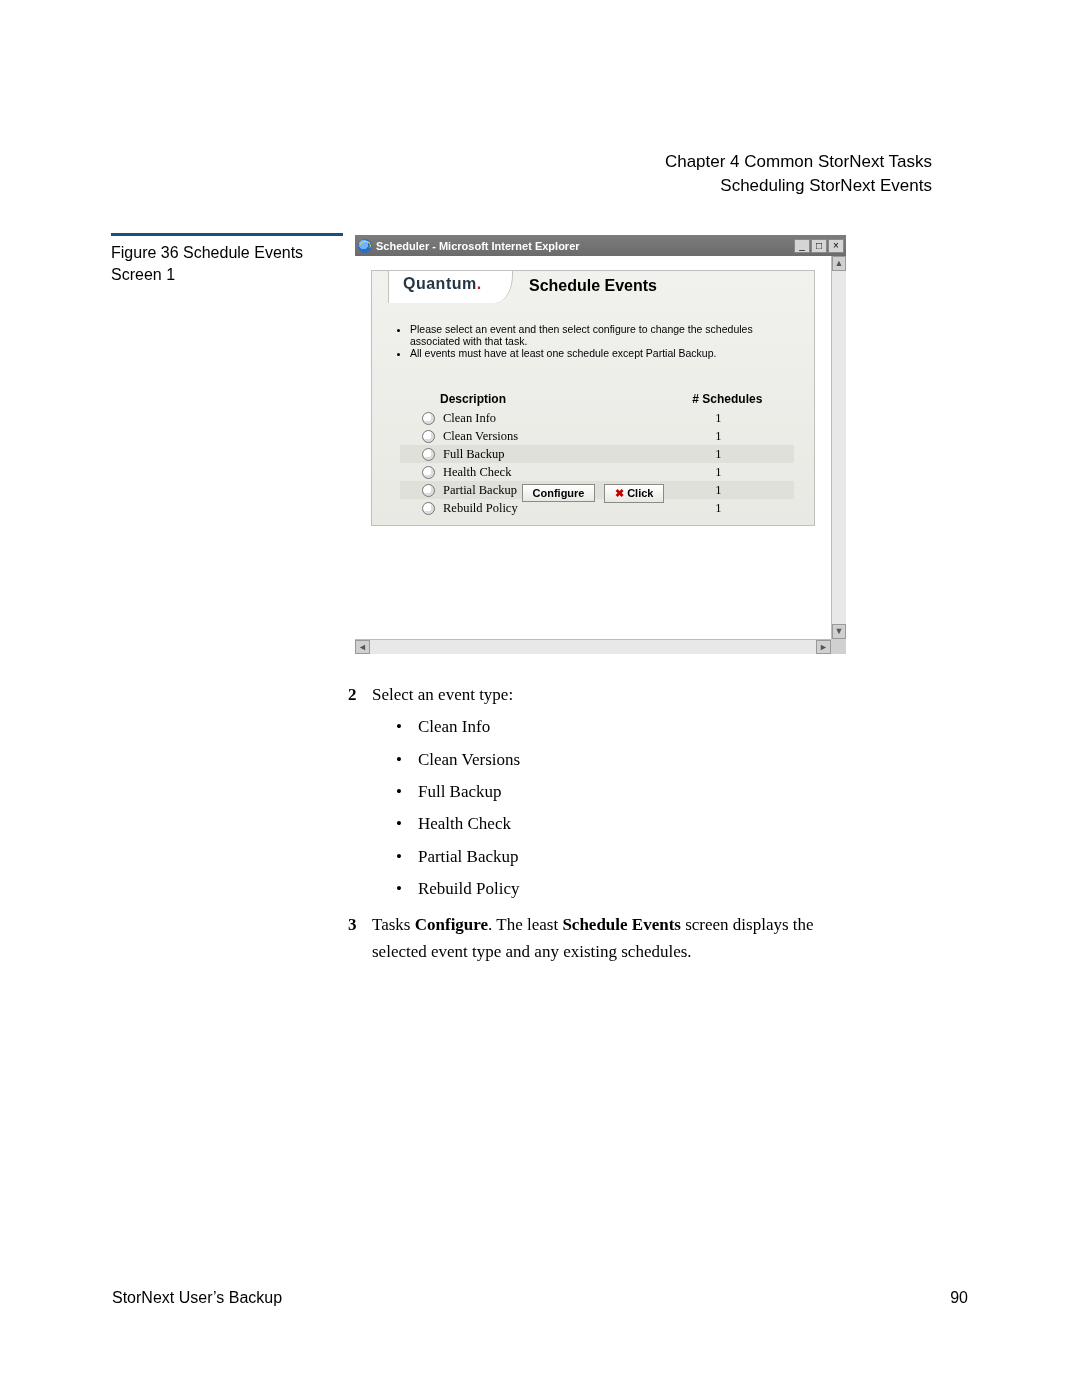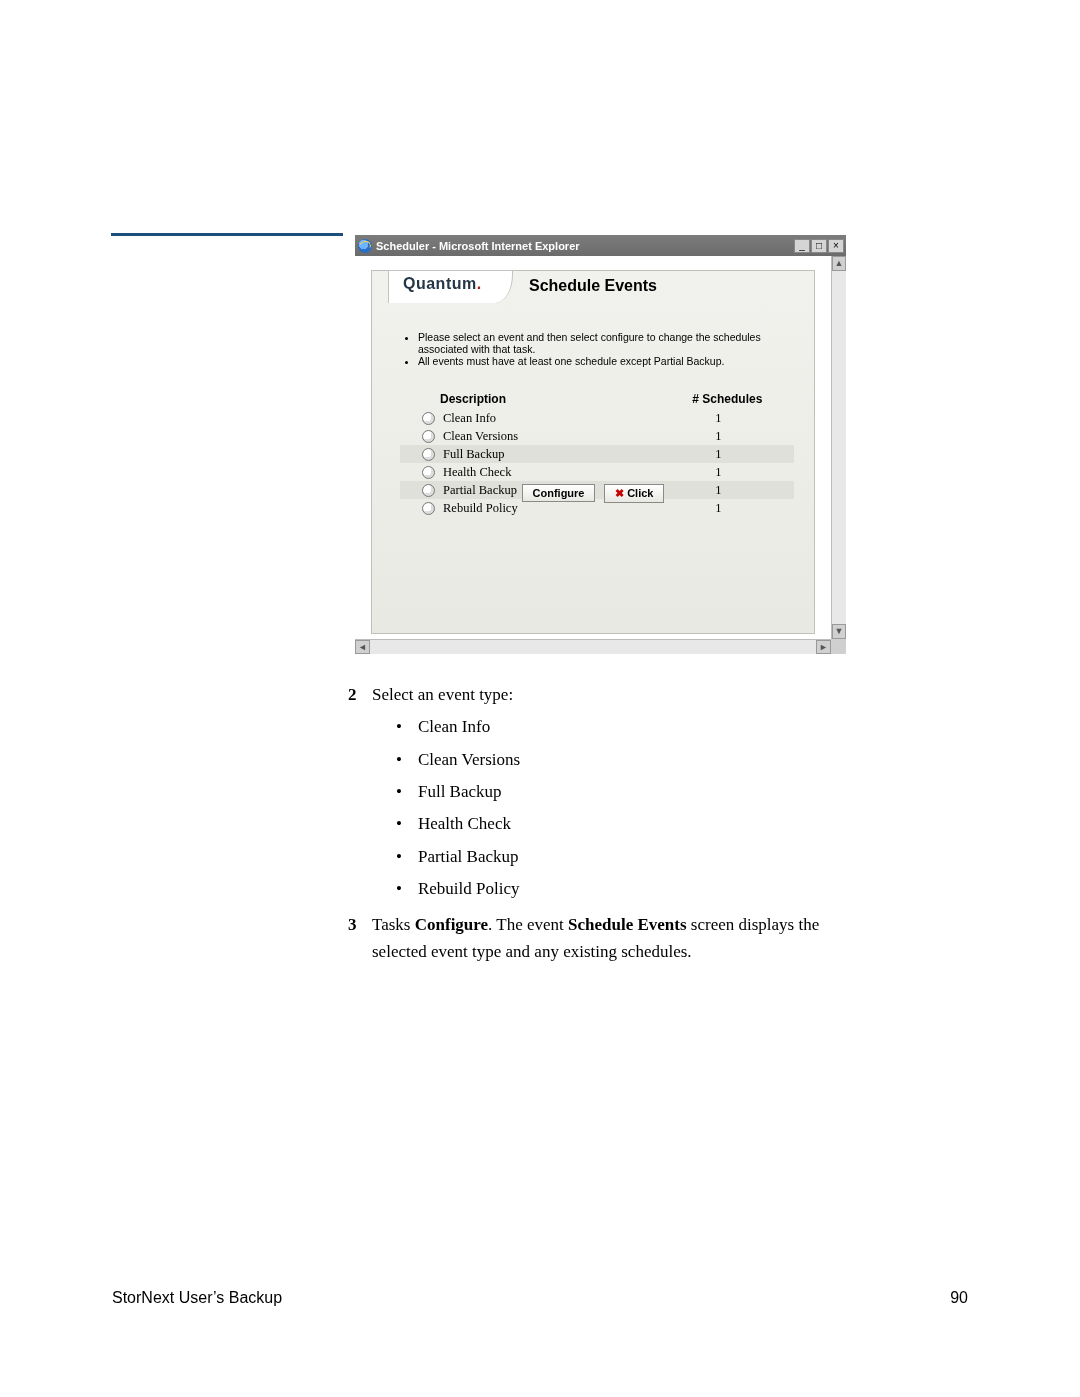--- a/index.html
+++ b/index.html
@@ -104,21 +104,21 @@
     background:#e8e8e8; border-top:1px solid #bbb; box-sizing:border-box;
   }
   .hscroll .arr { width:15px; height:100%; background:#d0d0d0; border:1px solid #999; box-sizing:border-box; font-size:9px; text-align:center; line-height:12px; color:#555; position:absolute;}
   .hscroll .arr.left{left:0;} .hscroll .arr.right{right:0;}
   .corner { position:absolute; bottom:0; right:0; width:15px; height:15px; background:#d0d0d0;}
 
   .panel {
     margin: 14px 16px 0 16px;
     background: linear-gradient(#f1f1ed, #e9e9e4);
     border: 1px solid #bfbfbb;
-    height: 364px;
+    height: 256px;
     box-sizing:border-box;
     position:relative;
   }
   .tab {
     position:absolute;
     top:-1px; left:16px;
     height:28px;
     background:#fff;
     border:1px solid #c3c3bf;
     border-bottom:none;
@@ -129,21 +129,21 @@
   .brand { font-size:16px; font-weight:bold; color:#253746; letter-spacing:0.5px; }
   .brand .dot { color:#b51f1f; }
   .panel-title {
     position:absolute; top:6px; left:0; right:0; text-align:center;
     font-size:16px; font-weight:bold; color:#000;
   }
   .notes {
     position:absolute; top:44px; left:16px; right:12px;
     font-size:10.5px; color:#000;
   }
-  .notes ul { margin:16px; padding-left:14px; }
+  .notes ul { margin:8px; padding-left:14px; }
   .notes li { margin:0; }
   .sched-table {
     position:absolute; top:76px; left:28px; right:20px;
   }
   .thead { display:flex; font-weight:bold; font-size:12px; padding:3px 0;margin-top:42px; }
   .th-desc { flex: 0 0 56%; padding-left:40px; }
   .th-num  { flex: 1 1 auto; text-align:center; }
   .srow {
     display:flex; align-items:center;
     font-size:12.5px; font-family: "Times New Roman", serif;
@@ -196,22 +196,27 @@
     left:112px; right:112px;
     display:flex; justify-content:space-between;
     font-family: Arial, sans-serif;
     font-size:16px;
   }
 </style>
 </head>
 <body>
 <div class="page">
 
+<div class="header-right">
+  <div>Chapter 4  Common StorNext Tasks</div>
+  <div>Scheduling StorNext Events</div>
+</div>
 
 <div class="hr-top"></div>
+<div class="fig-caption">Figure 36  Schedule Events Screen 1</div>
 
 <div class="window">
   <div class="titlebar">
     <div class="titlebar-left">
       <span class="ie-icon"></span>
       <span class="title-text">Scheduler - Microsoft Internet Explorer</span>
     </div>
     <div class="win-btns">
       <span class="win-btn">_</span>
       <span class="win-btn">□</span>
@@ -307,21 +312,21 @@
     <li>Clean Info</li>
     <li>Clean Versions</li>
     <li>Full Backup</li>
     <li>Health Check</li>
     <li>Partial Backup</li>
     <li>Rebuild Policy</li>
   </ul>
   <div class="step">
     <div class="step-num">3</div>
     <div>
-      <span>Tasks </span><b>Configure</b><span>. The event </span><b>Schedule Events</b><span> screen displays the selected event type and any existing schedules.</span>
+      <span>Tasks </span><b>Configure</b><span>. The least </span><b>Schedule Events</b><span> screen displays the selected event type and any existing schedules.</span>
     </div>
   </div>
 </div>
 
 <div class="footer">
   <span>StorNext User’s Backup</span>
   <span>90</span>
 </div>
 
 </div>

